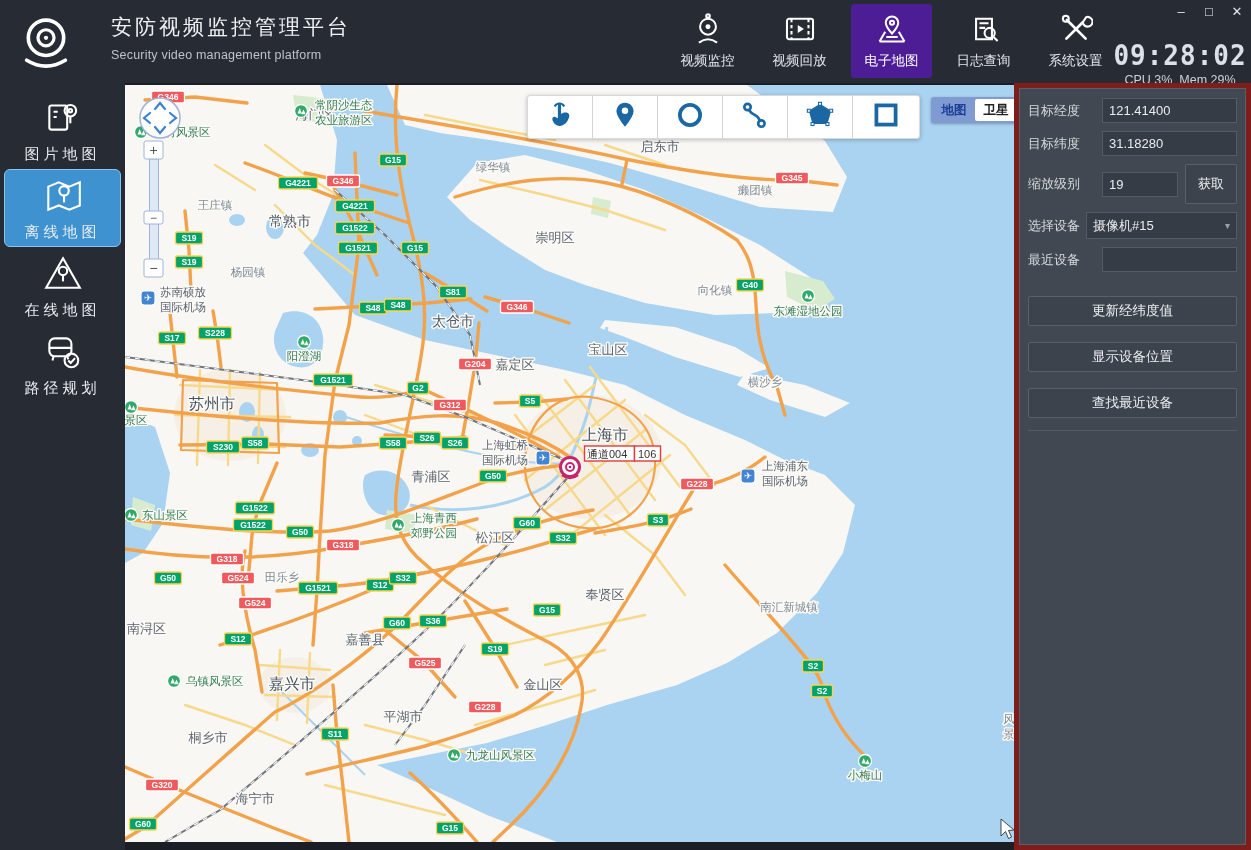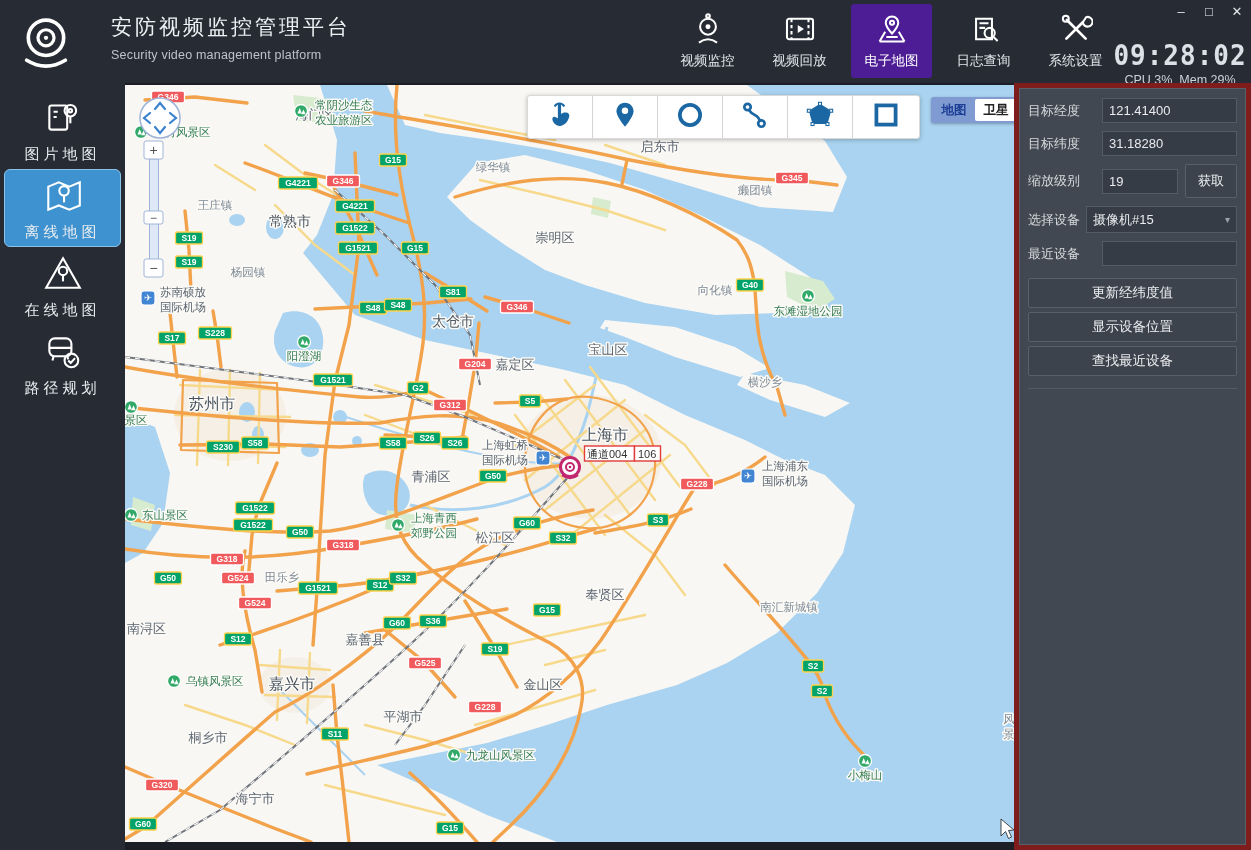--- a/index.html
+++ b/index.html
@@ -64,24 +64,24 @@
   .panel{position:absolute;left:1014px;top:83px;width:237px;height:767px;background:#7f1d1d;box-sizing:border-box;}
   .panel-inner{position:absolute;left:5px;top:5px;right:5px;bottom:5px;background:#424851;
       border:1px solid #5a6068;box-sizing:border-box;padding:9px 8px;display:flex;flex-direction:column;}
   .prow{display:flex;align-items:center;margin-bottom:8px;}
   .plabel{width:58px;font-size:13px;color:#d6d9dd;flex:none;}
   .pinput{flex:1;height:23px;background:#363c45;border:1px solid #555b64;color:#e9ebee;
       font-size:13px;padding:0 6px;font-family:"Liberation Sans",sans-serif;min-width:0;margin-left:16px;}
   .pselect{flex:1;height:25px;background:#363c45;border:1px solid #555b64;color:#e9ebee;font-size:13px;
       display:flex;align-items:center;padding:0 6px;justify-content:space-between;cursor:pointer;}
   .caret{color:#9aa1ab;font-size:10px;}
-  .getbtn{width:52px;height:34px;margin-left:7px;background:#3c434d;border:1px solid #59606a;
+  .getbtn{width:52px;height:40px;margin-left:7px;background:#3c434d;border:1px solid #59606a;
       color:#eceef0;font-size:13px;border-radius:2px;cursor:pointer;}
   .bigbtn{width:100%;height:30px;background:#3c434d;border:1px solid #59606a;border-radius:2px;
-      color:#eceef0;font-size:13.5px;margin-top:4px;cursor:pointer;font-family:"Liberation Sans",sans-serif;}
+      color:#eceef0;font-size:13.5px;margin-top:16px;cursor:pointer;font-family:"Liberation Sans",sans-serif;}
   .psep{border-top:1px solid #555b64;margin-top:12px;}
 </style>
 </head>
 <body>
 
 <div class="header">
   <span class="logo">
     <svg width="60" height="60" viewBox="0 0 56 56" fill="none">
       <circle cx="28" cy="25" r="16.5" stroke="#fff" stroke-width="3.4"></circle>
       <circle cx="28" cy="25" r="7.5" stroke="#fff" stroke-width="3"></circle>

